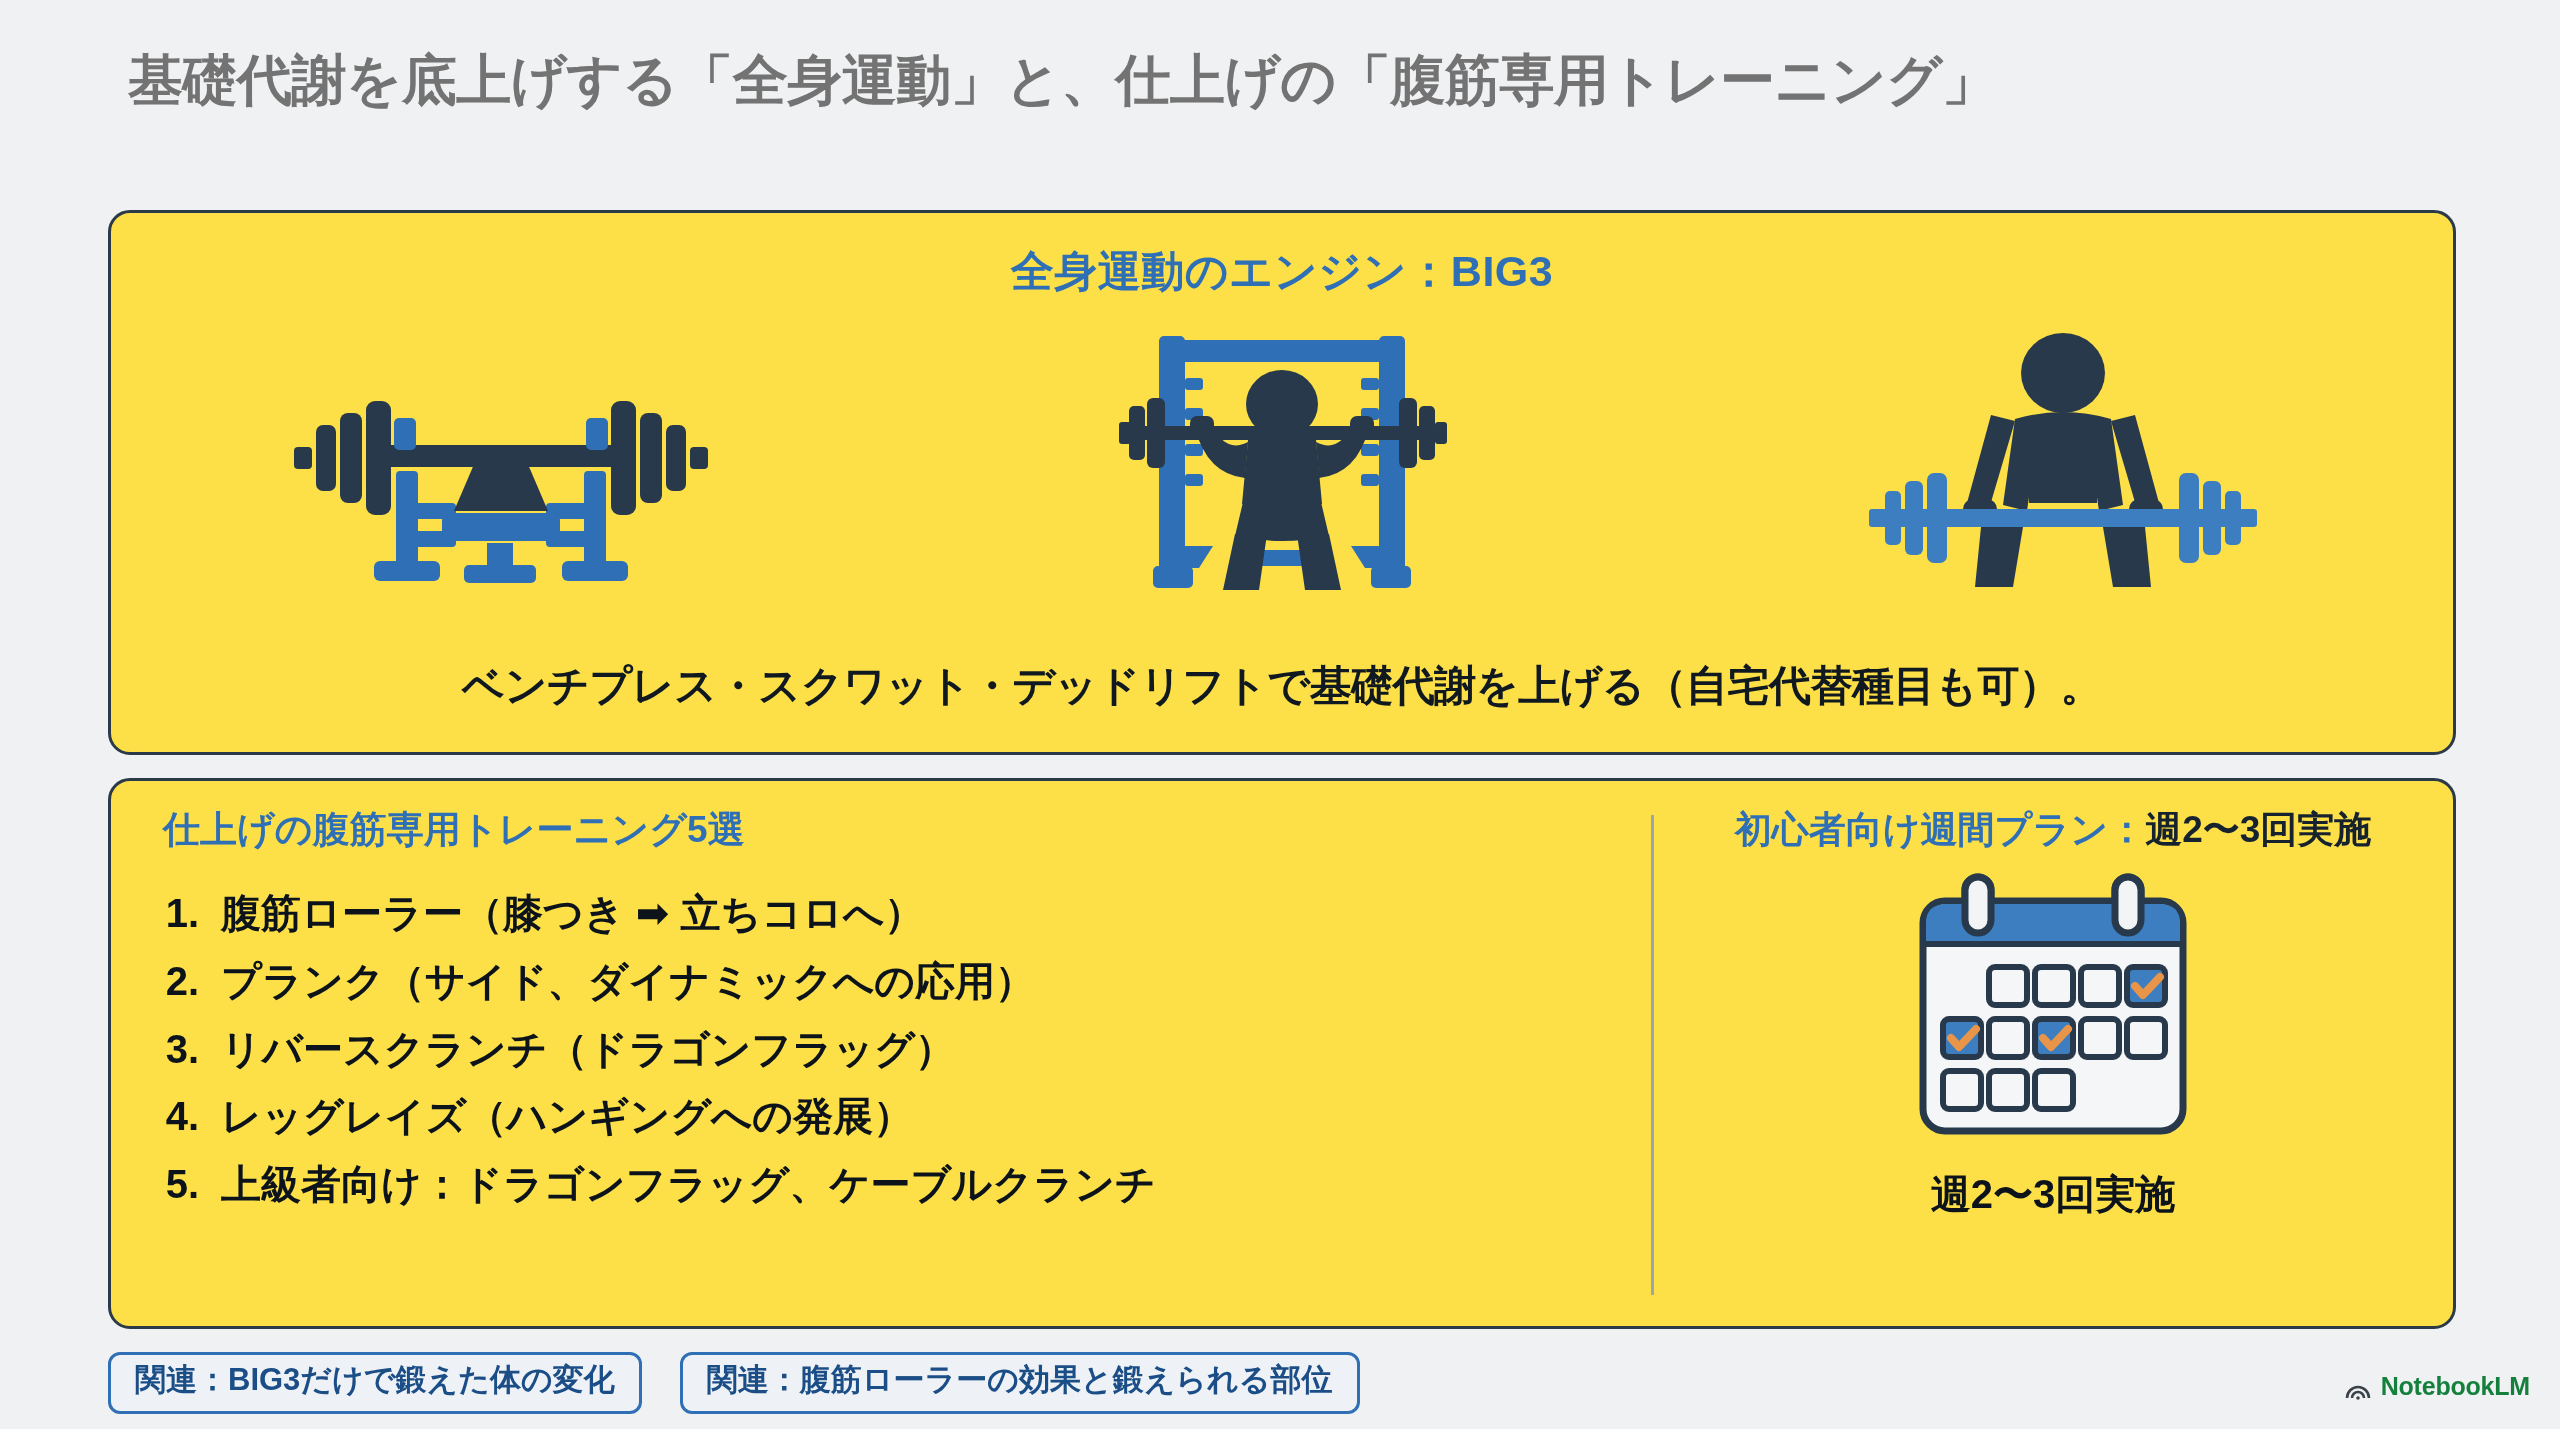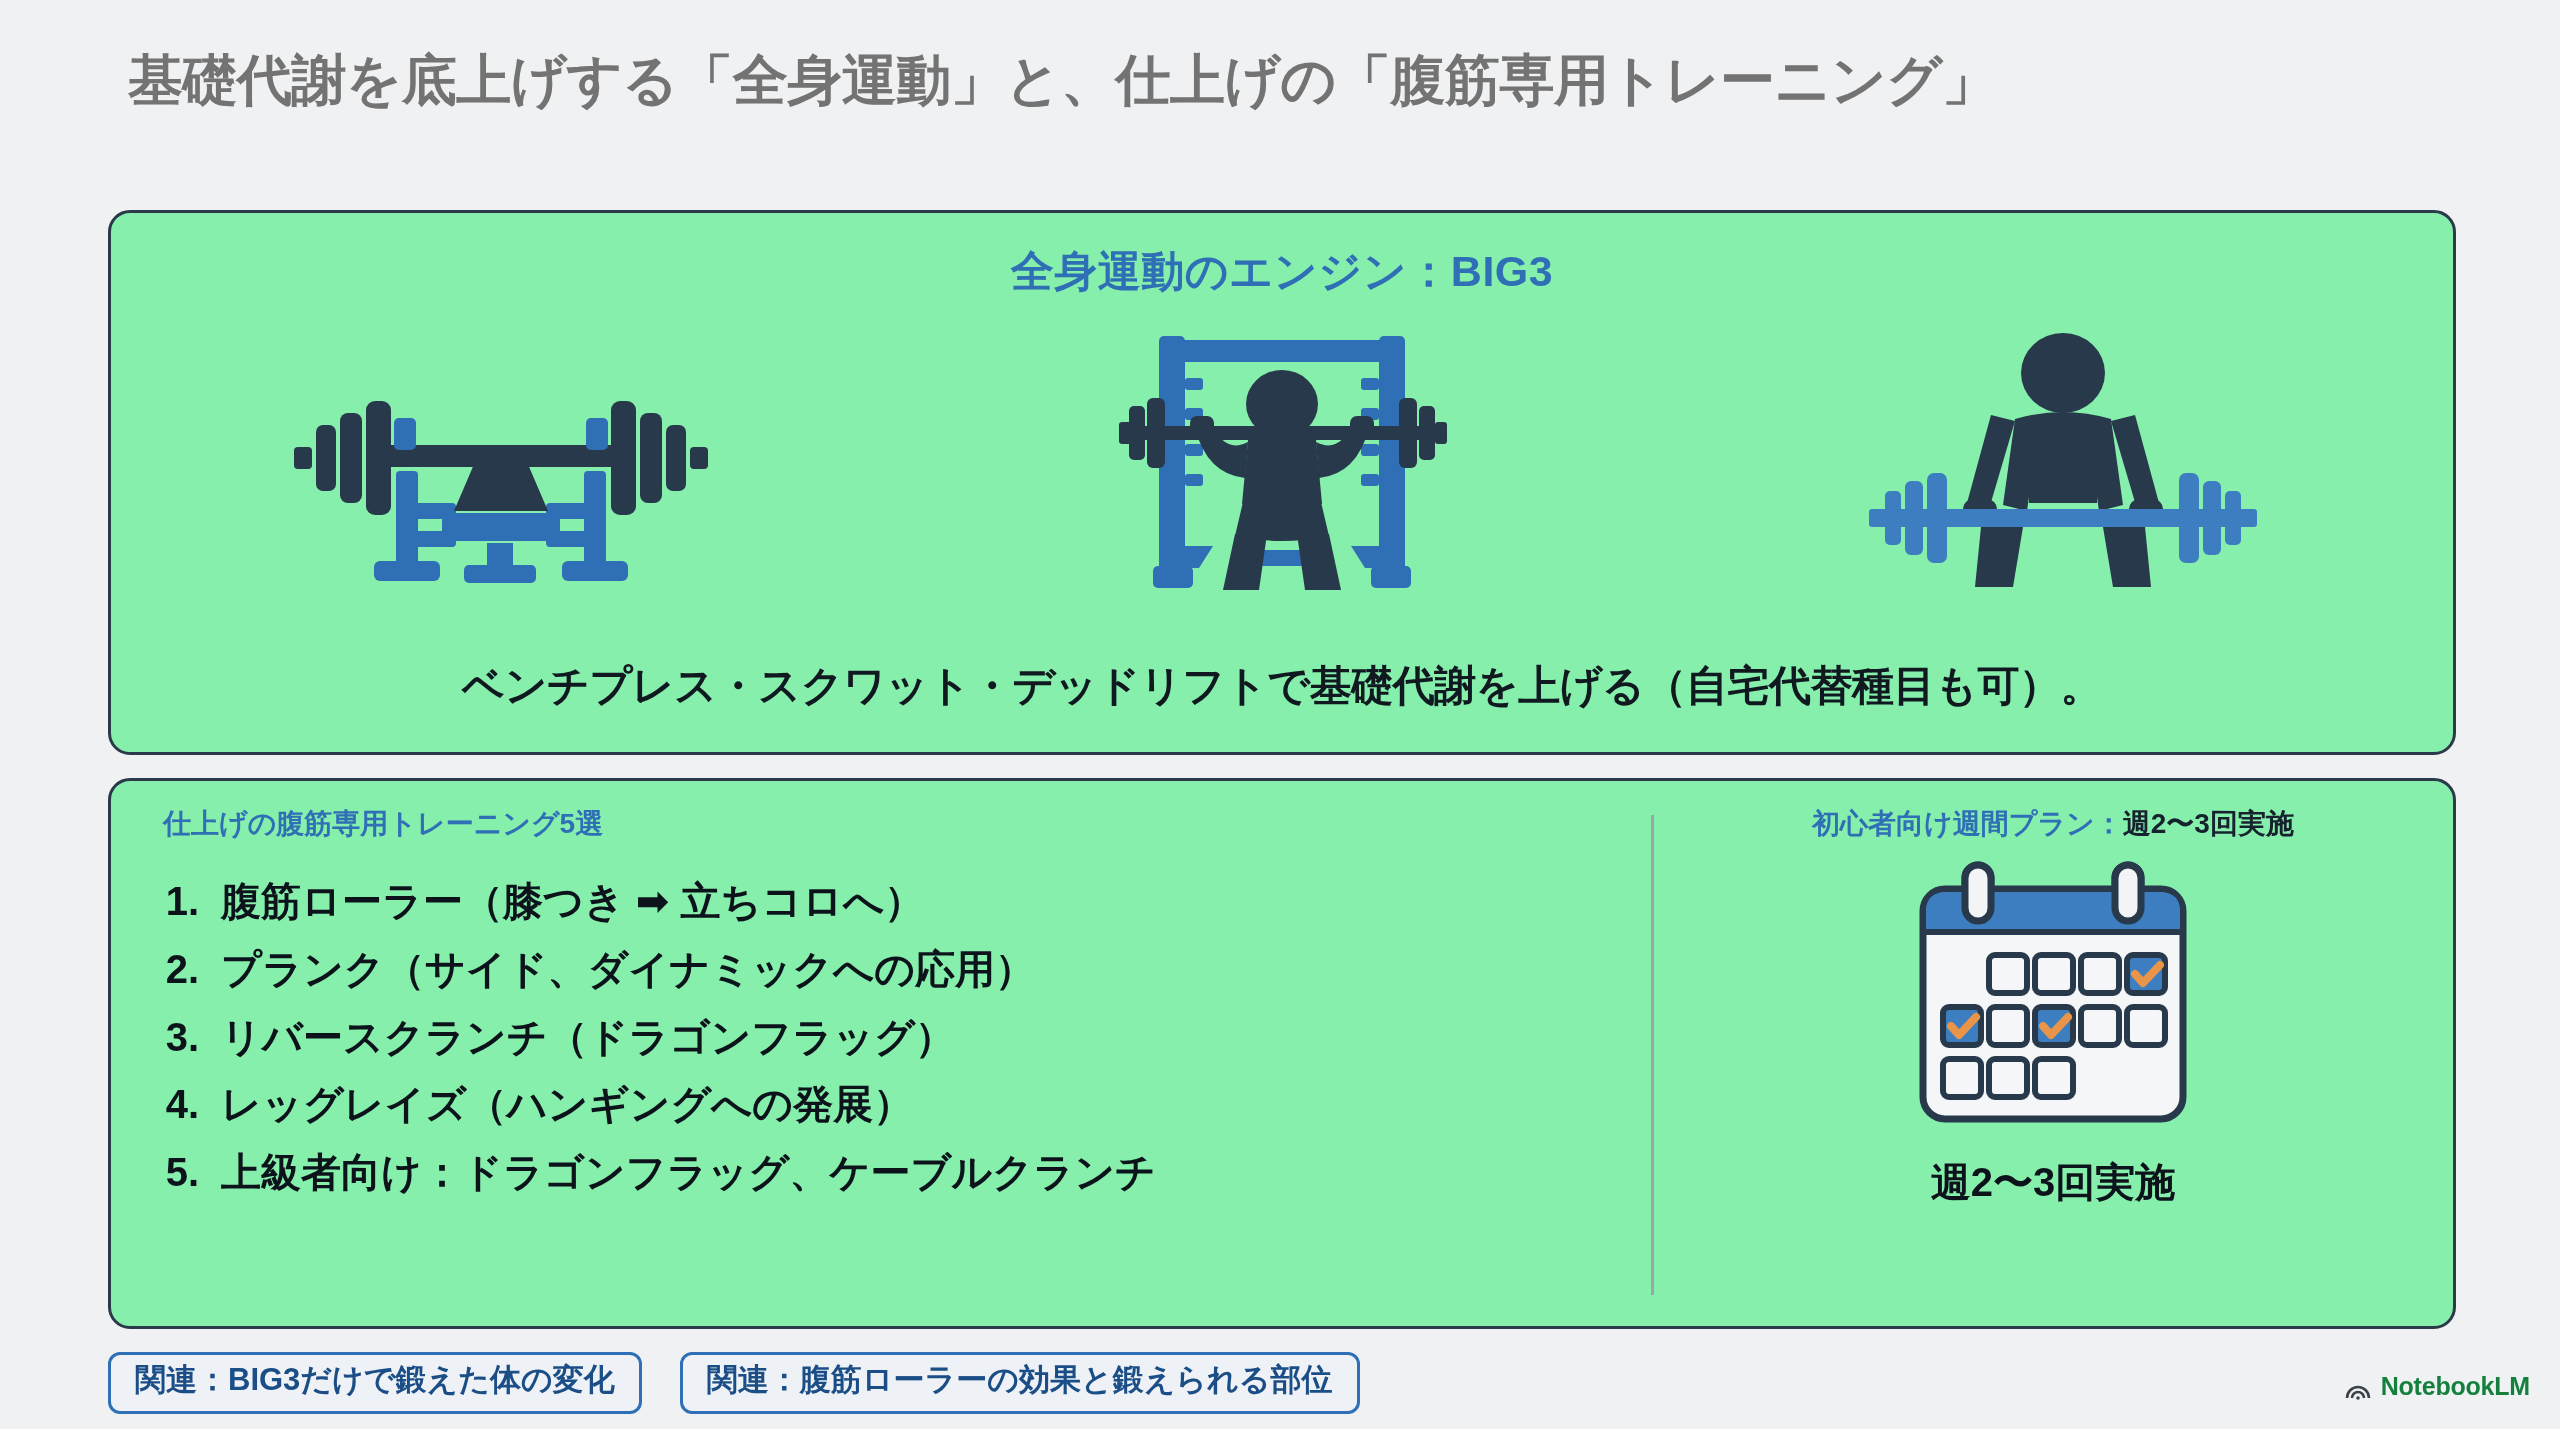--- a/index.html
+++ b/index.html
@@ -17,21 +17,21 @@
   
   .title{
     position:absolute;left:128px;top:48px;width:2330px;
     font-size:55px;font-weight:700;letter-spacing:-0.5px;
     color:#737373;line-height:1.18;white-space:nowrap;
   }
 
   
   .panel{
     position:absolute;
-    background:#86efac;
+    background:#fde047;
     border:3px solid #2b3a49;
     border-radius:22px;
     box-sizing:border-box;
   }
   #big3-panel{left:108px;top:210px;width:2348px;height:545px;}
   #bottom-panel{left:108px;top:778px;width:2348px;height:551px;}
 
   
   .big3-head{
     position:absolute;left:0;top:30px;width:100%;
@@ -48,21 +48,21 @@
     text-align:center;font-size:42px;font-weight:700;color:#101820;
     letter-spacing:-0.5px;white-space:nowrap;
   }
 
   
   .col-left{position:absolute;left:38px;top:24px;width:1460px;height:500px;}
   .vdiv{position:absolute;left:1540px;top:34px;width:3px;height:480px;background:#9aa6ae;}
   .col-right{position:absolute;left:1572px;top:24px;width:740px;height:500px;}
 
   .sec-head{
-    font-size:28px;font-weight:700;color:#2f6fb6;letter-spacing:0px;
+    font-size:37px;font-weight:700;color:#2f6fb6;letter-spacing:0px;
     white-space:nowrap;
   }
   .col-left .sec-head{margin-left:14px;}
   .col-right .sec-head{text-align:center;}
   .sec-head .tail{color:#16222e;}
 
   ol.items{
     list-style:none;margin:34px 0 0 0;padding:0;
   }
   ol.items li{

